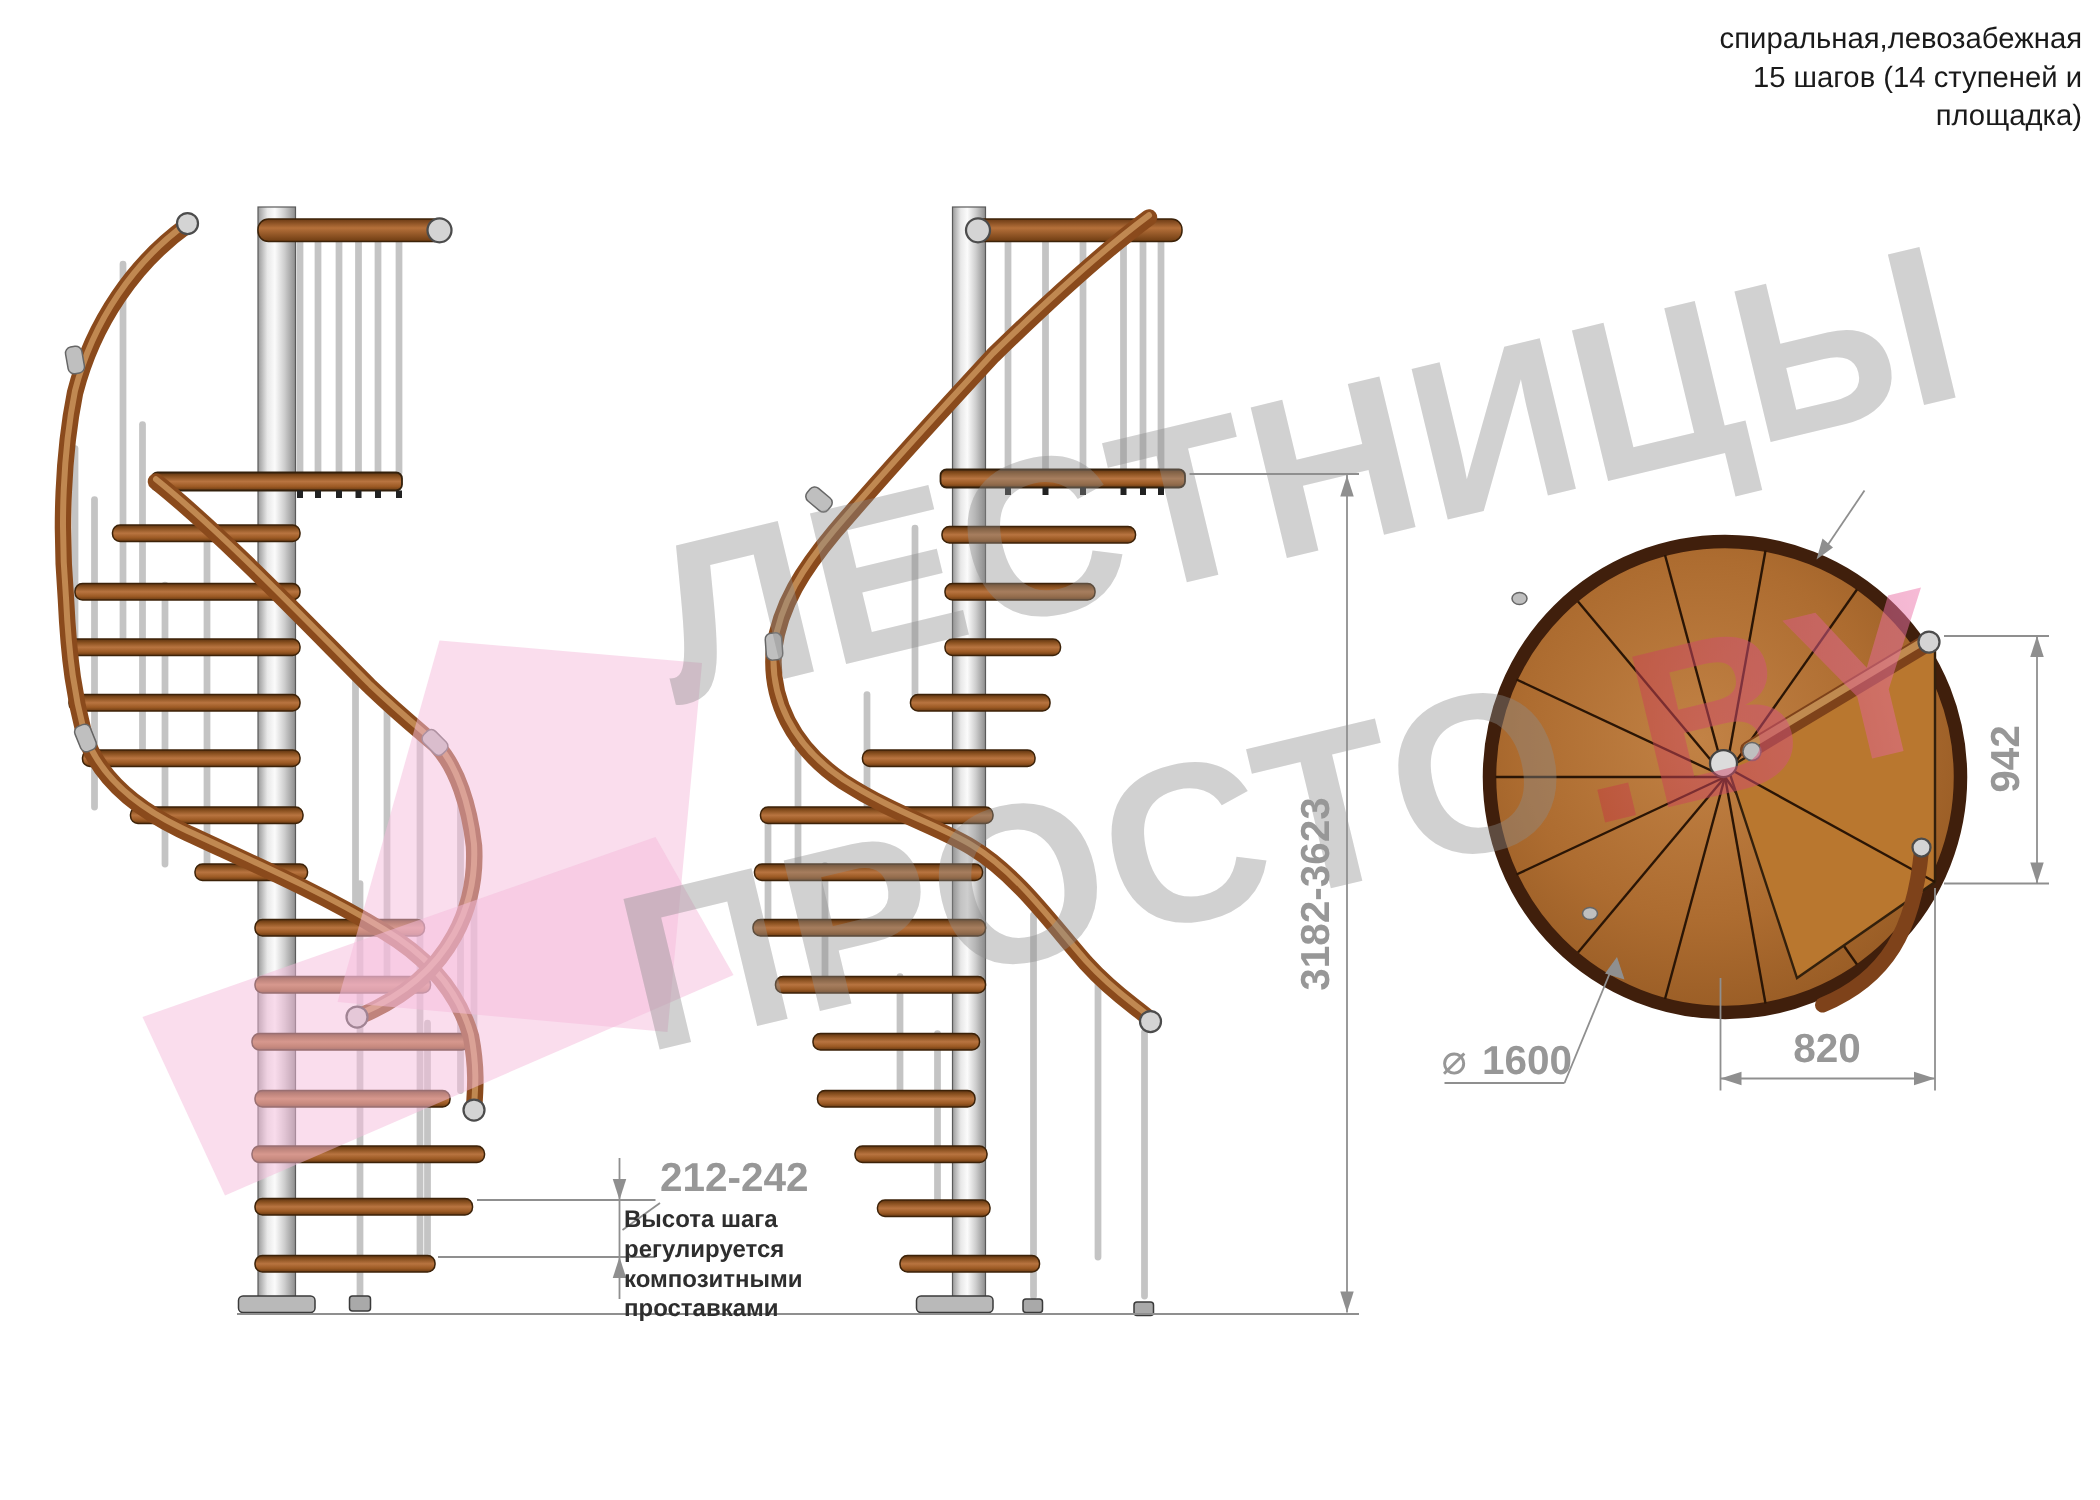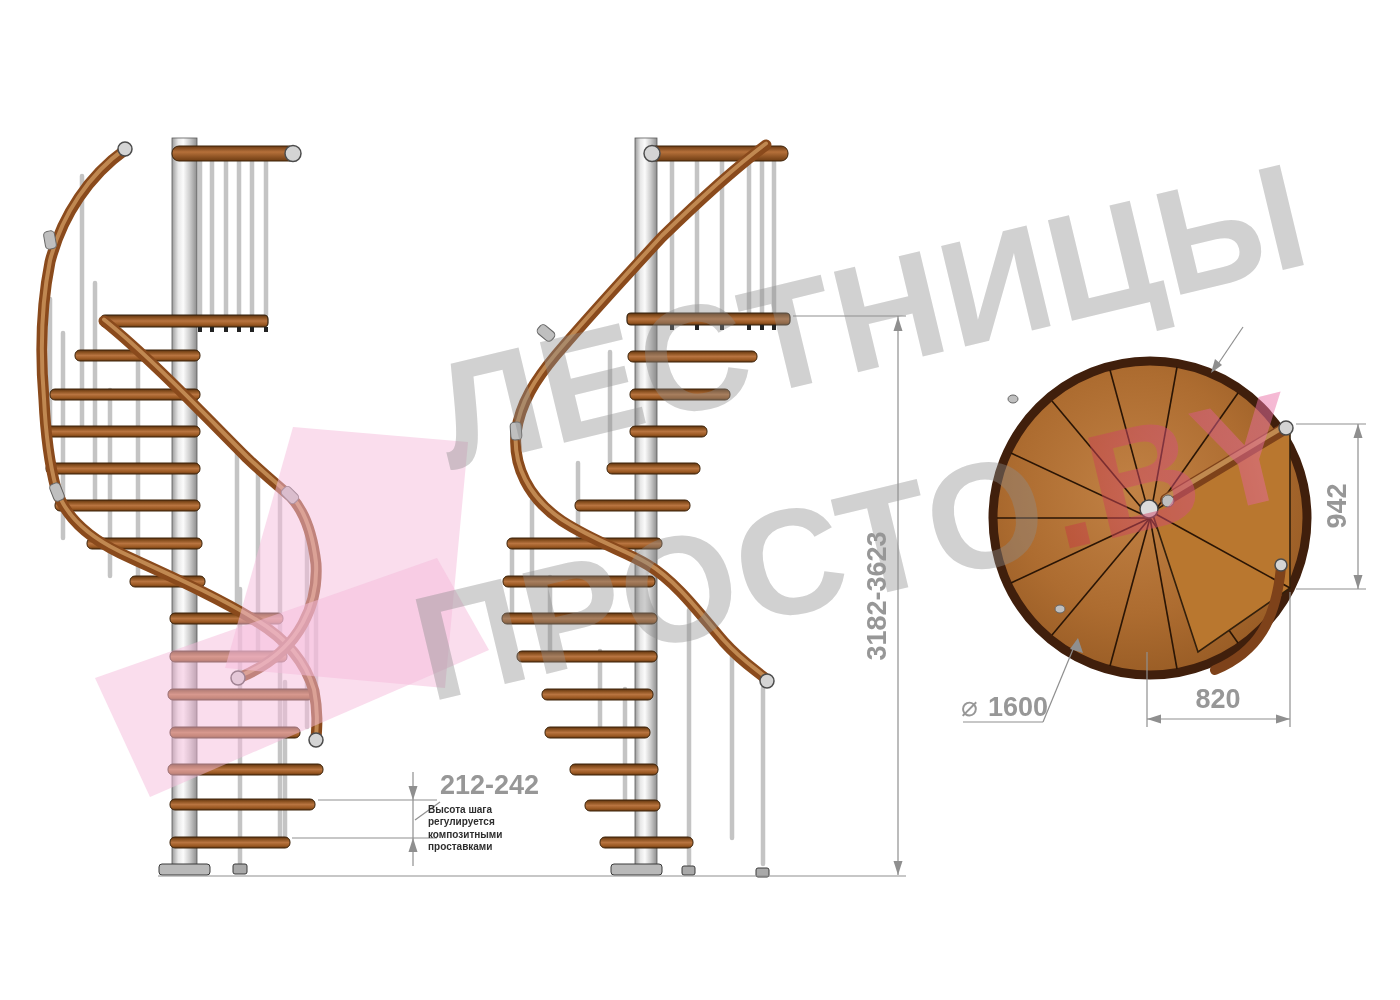--- a/index.html
+++ b/index.html
@@ -1,22 +1,22 @@
 <!DOCTYPE html>
 <html><head>
 <meta charset="utf-8">
 <style>
   html,body{margin:0;padding:0;background:#ffffff;}
   #stage{position:relative;width:1400px;height:1000px;background:#ffffff;overflow:hidden;
          font-family:"Liberation Sans",sans-serif;}
   #drawing{position:absolute;left:0;top:0;}
   .title-block{position:absolute;top:14px;right:12px;text-align:right;
                font-size:19.5px;line-height:1.32;color:#1a1a1a;font-weight:500;}
-  .note-block{position:absolute;left:428px;top:804px;width:112px;
-              font-size:10px;line-height:1.24;color:#2e2e2e;font-weight:600;}
+  .note-block{position:absolute;left:416px;top:804px;width:112px;
+              font-size:16px;line-height:1.24;color:#2e2e2e;font-weight:600;}
   
   .step{fill:url(#stepGrad);stroke:#3c2208;stroke-width:1;}
   .landing{fill:url(#stepGrad);stroke:#33200c;stroke-width:1.2;}
   .bal{stroke:#c4c4c4;stroke-width:4.5;stroke-linecap:round;}
   .railA{stroke:#8a4a1c;stroke-width:11;fill:none;stroke-linecap:round;}
   .railB{stroke:#c9935a;stroke-width:4;fill:none;stroke-linecap:round;opacity:.85;}
   .cap{fill:#d4d4d4;stroke:#4c4c4c;stroke-width:1.5;}
   .sleeve{fill:#bfbfbf;stroke:#666;stroke-width:1;}
   .pole{fill:url(#poleGrad);stroke:#5a5a5a;stroke-width:.8;}
   .flange{fill:#b9b9b9;stroke:#3a3a3a;stroke-width:1;}
@@ -301,16 +301,21 @@
       <text class="dimtext" x="988" y="716">1600</text>
     </g>
 
     <g>
       <line class="dimline" x1="1243" y1="327" x2="1216" y2="367"></line>
       <polygon class="dimarrow" points="1211,373 1222,365 1215,359"></polygon>
     </g>
   </g>
 </svg>
 
+<div class="title-block">
+  <div>спиральная,левозабежная</div>
+  <div>15 шагов (14 ступеней и</div>
+  <div>площадка)</div>
+</div>
 
 <div class="note-block">Высота шага регулируется композитными проставками</div>
 
 </div>
 
 </body></html>

